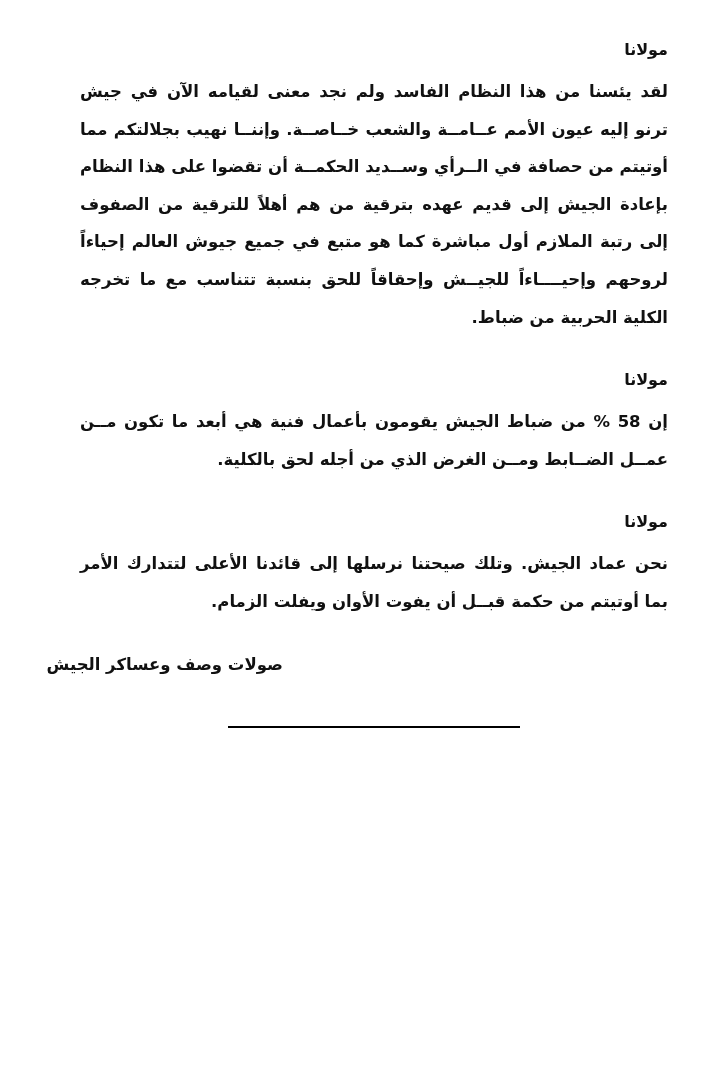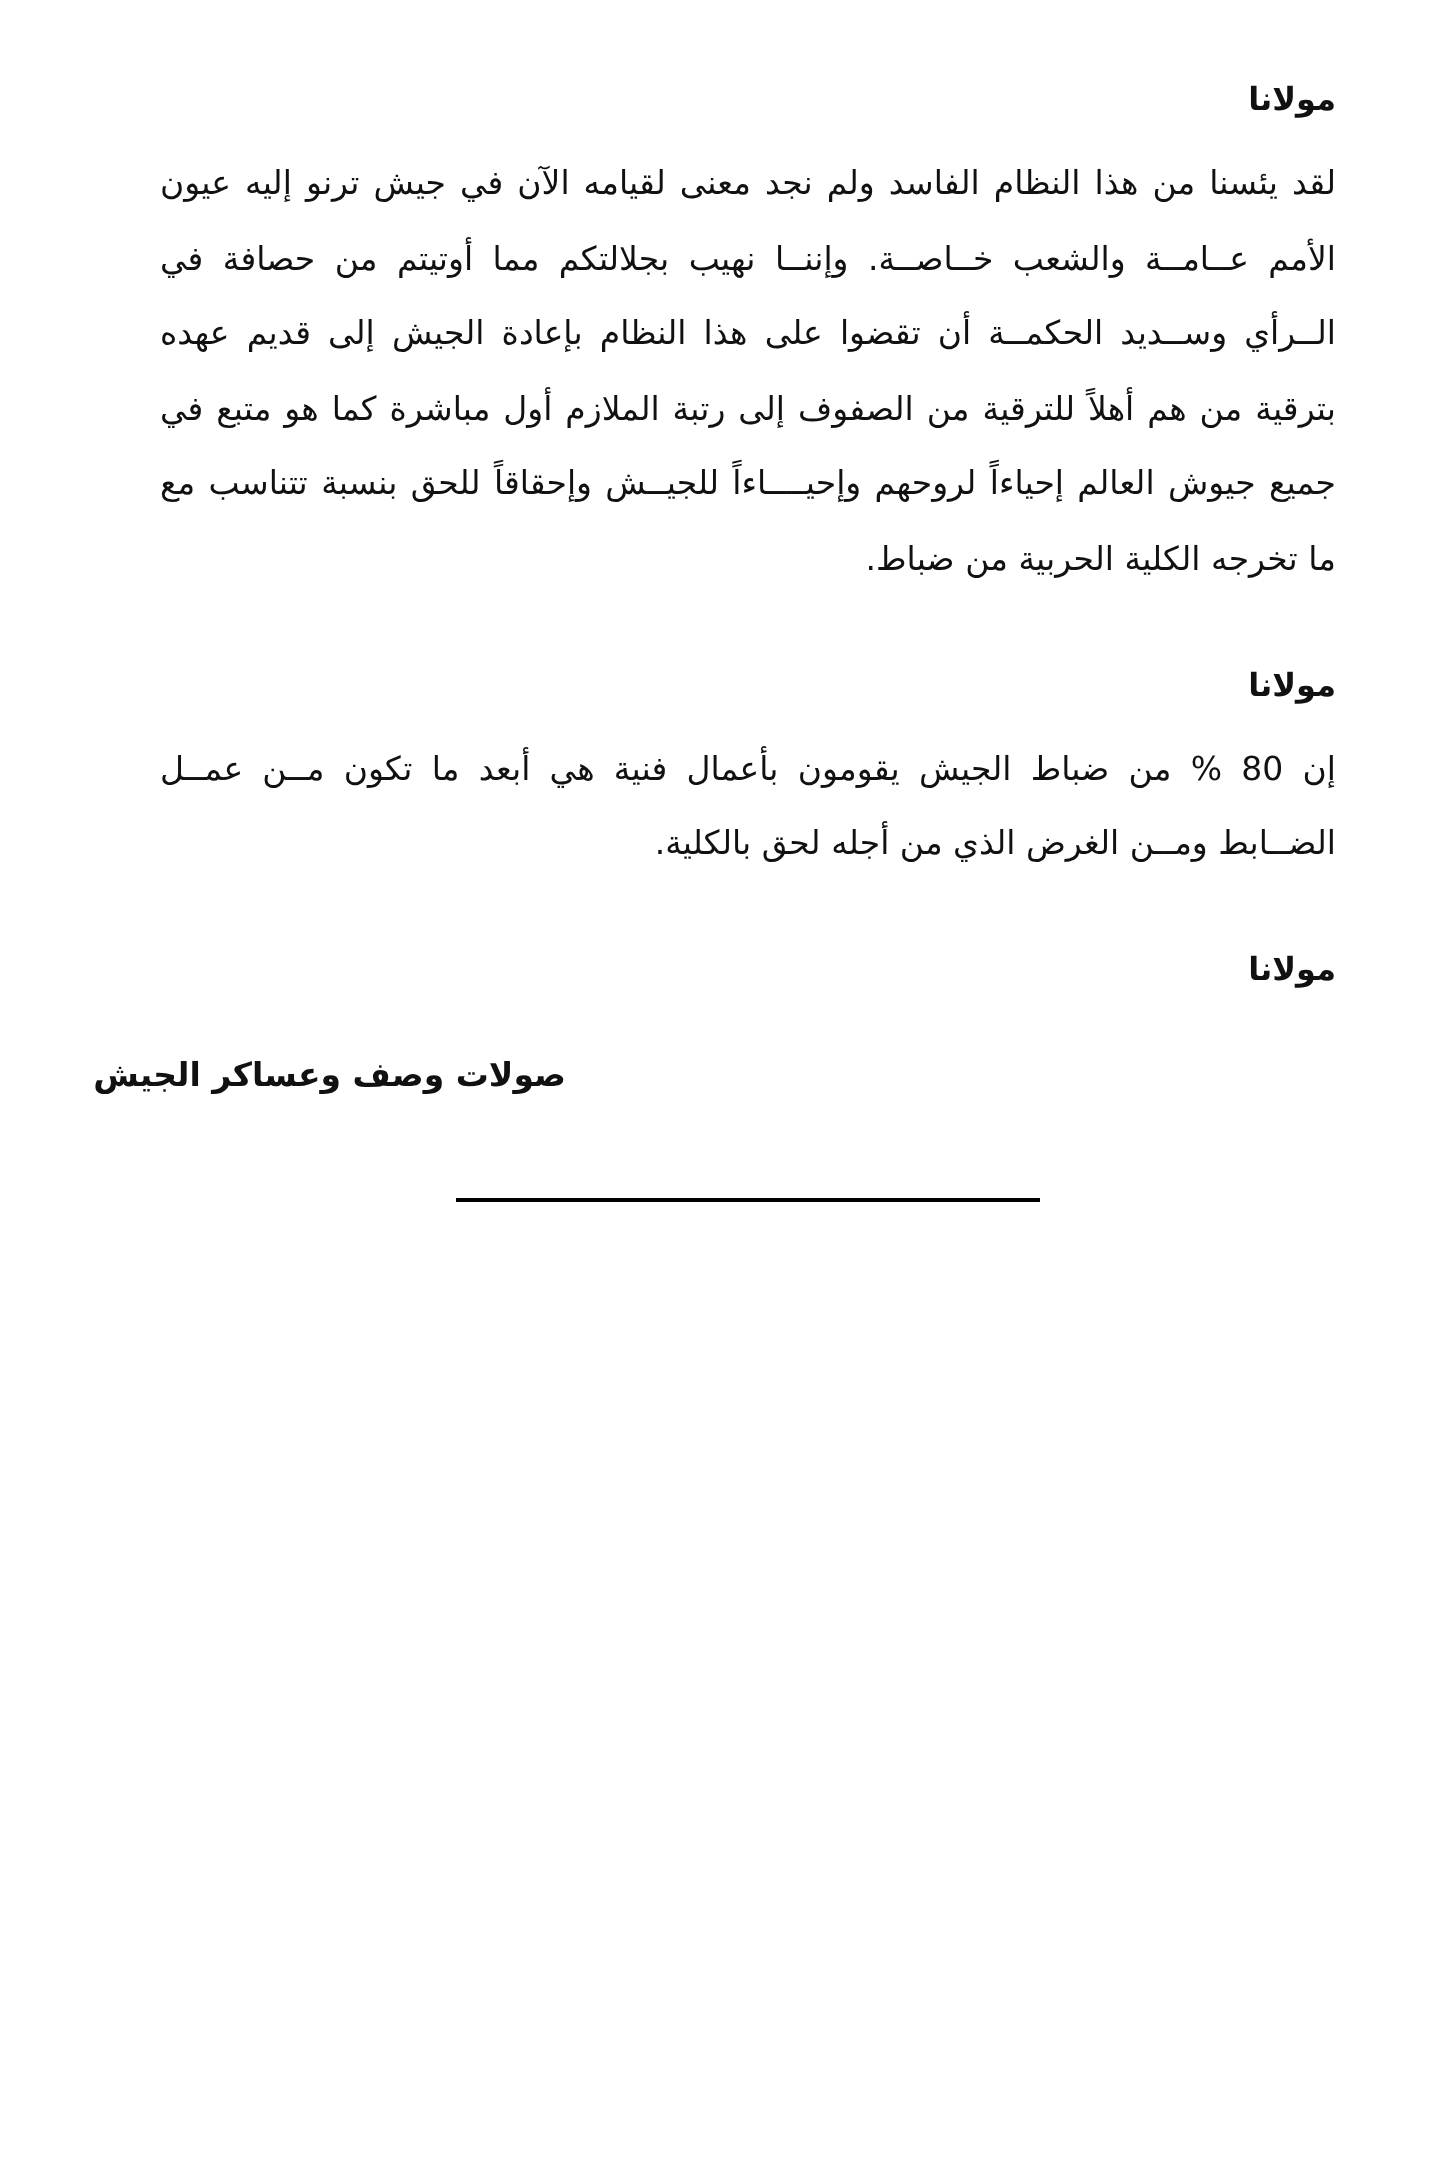--- a/index.html
+++ b/index.html
@@ -21,21 +21,21 @@
     padding: 40px 54px 0 80px;
   }
   .salutation {
     font-size: 16px;
     font-weight: 700;
     margin: 0 0 14px 0;
     text-align: right;
   }
   .body-text {
     font-size: 16.5px;
-    font-weight: 400;
+    font-weight: 700;
     line-height: 2.28;
     text-align: justify;
     text-justify: inter-word;
     margin: 0 0 0 0;
   }
   .section {
     margin-bottom: 34px;
   }
   .signature {
     font-size: 16.5px;
@@ -56,24 +56,25 @@
 
 <div class="page">
 
   <div class="section">
     <p class="salutation">مولانا</p>
     <p class="body-text">لقد يئسنا من هذا النظام الفاسد ولم نجد معنى لقيامه الآن في جيش ترنو إليه عيون الأمم عــامــة والشعب خــاصــة. وإننــا نهيب بجلالتكم مما أوتيتم من حصافة في الــرأي وســديد الحكمــة أن تقضوا على هذا النظام بإعادة الجيش إلى قديم عهده بترقية من هم أهلاً للترقية من الصفوف إلى رتبة الملازم أول مباشرة كما هو متبع في جميع جيوش العالم إحياءاً لروحهم وإحيــــاءاً للجيــش وإحقاقاً للحق بنسبة تتناسب مع ما تخرجه الكلية الحربية من ضباط.</p>
   </div>
 
   <div class="section">
     <p class="salutation">مولانا</p>
-    <p class="body-text">إن 80 % من ضباط الجيش يقومون بأعمال فنية هي أبعد ما تكون مــن عمــل الضــابط ومــن الغرض الذي من أجله لحق بالكلية.</p>
+    <p class="body-text">إن 58 % من ضباط الجيش يقومون بأعمال فنية هي أبعد ما تكون مــن عمــل الضــابط ومــن الغرض الذي من أجله لحق بالكلية.</p>
   </div>
 
   <div class="section">
     <p class="salutation">مولانا</p>
+    <p class="body-text">نحن عماد الجيش. وتلك صيحتنا نرسلها إلى قائدنا الأعلى لتتدارك الأمر بما أوتيتم من حكمة قبــل أن يفوت الأوان ويفلت الزمام.</p>
   </div>
 
   <p class="signature">صولات وصف وعساكر الجيش</p>
 
   <hr class="sig-rule">
 
 </div>
 
 </body></html>

